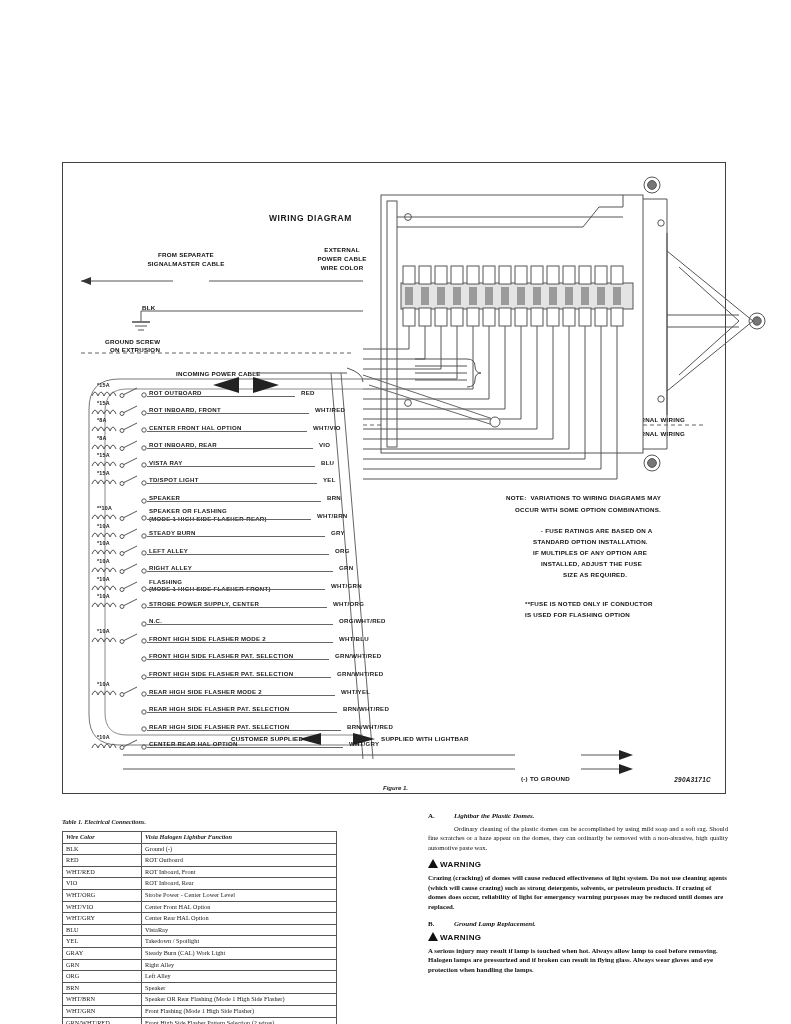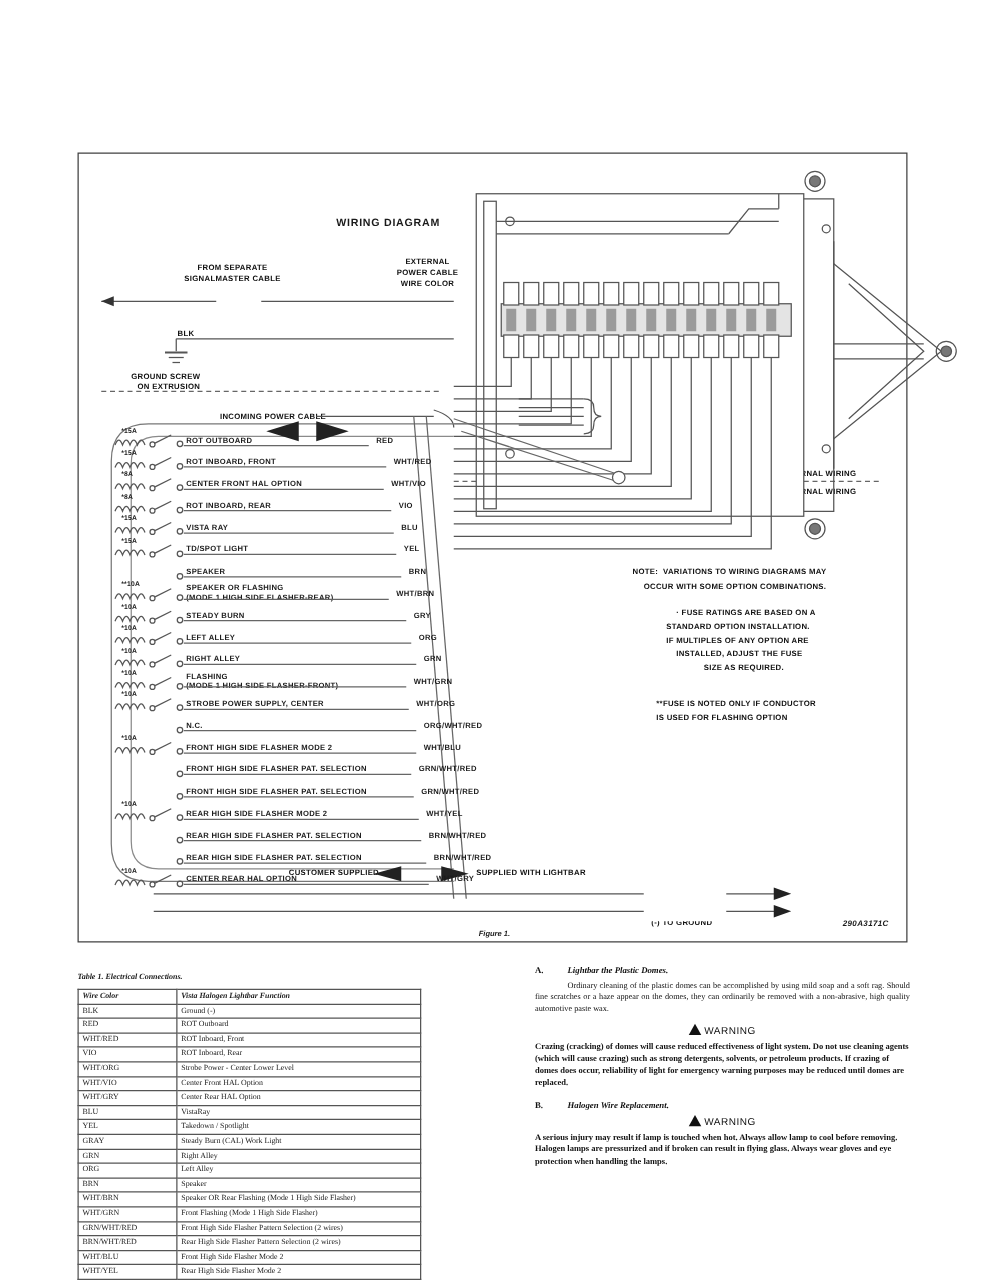--- a/index.html
+++ b/index.html
@@ -1,20 +1,20 @@
 <!DOCTYPE html>
 <html><head>
 <meta charset="utf-8">
 <style>
   html,body{margin:0;padding:0;background:#ffffff;}
   body{
     width:791px;height:1024px;position:relative;overflow:hidden;
     font-family:"Liberation Sans",sans-serif;color:#1a1a1a;
   }
-  .page{position:absolute;inset:0;}
+  .page{position:absolute;inset:0;margin-top:40px;}
 
   
   #diagram-frame{
     position:absolute;left:62px;top:122px;width:662px;height:630px;
     border:1.5px solid #404040;background:#fff;
   }
   .dg{position:absolute;font-family:"Liberation Sans",sans-serif;}
   .lbl{font-size:6.2px;letter-spacing:.25px;font-weight:bold;color:#111;white-space:pre;line-height:8px;}
   .lbl.c{text-align:center;}
   .lbl.r{text-align:right;}
@@ -37,21 +37,21 @@
     border-collapse:collapse;font-family:"Liberation Serif",serif;font-size:6.3px;
   }
   #conn-table td{border:.8px solid #555;padding:1px 3px;line-height:8.6px;height:8.6px;white-space:nowrap;overflow:hidden;}
   #conn-table td.c1{width:72px;}
   #conn-table tr.hdr td{font-style:italic;font-weight:bold;}
 
   #right-col{position:absolute;left:428px;top:772px;width:300px;font-family:"Liberation Serif",serif;color:#111;}
   .sec-h{font-size:7px;font-style:italic;font-weight:bold;margin:0 0 4px 0;}
   .sec-h .ltr{display:inline-block;width:26px;font-style:normal;}
   .body-p{font-size:6.6px;line-height:9.4px;text-align:justify;margin:0 0 7px 0;text-indent:26px;}
-  .warn-head{text-align:center;margin:4px 0 4px 0;font-family:"Liberation Sans",sans-serif;font-size:8px;font-weight:normal;letter-spacing:.4px;}
+  .warn-head{text-align:left;margin:4px 0 4px 0;font-family:"Liberation Sans",sans-serif;font-size:8px;font-weight:bold;letter-spacing:.4px;}
   .warn-head .tri{display:inline-block;vertical-align:-1px;margin-right:2px;
      width:0;height:0;border-left:5px solid transparent;border-right:5px solid transparent;border-bottom:9px solid #111;position:relative;}
   .warn-body{font-size:6.8px;line-height:9.6px;font-weight:bold;margin:0 0 8px 0;}
 
   #fig-caption{position:absolute;left:0;right:0;top:745px;text-align:center;font-size:6px;font-style:italic;font-weight:bold;}
   #doc-code{position:absolute;right:14px;bottom:10px;font-size:6.4px;font-style:italic;font-weight:bold;letter-spacing:.3px;}
 
   svg{display:block;overflow:visible;}
 </style>
 </head>
@@ -607,21 +607,21 @@
     </div>
 
     <p class="body-p">Ordinary cleaning of the plastic domes can be accomplished by using mild soap and a soft rag. Should fine scratches or a haze appear on the domes, they can ordinarily be removed with a non-abrasive, high quality automotive paste wax.</p>
 
     <div class="warn-head">
       <span class="tri"></span><span>WARNING</span>
     </div>
     <p class="warn-body">Crazing (cracking) of domes will cause reduced effectiveness of light system. Do not use cleaning agents (which will cause crazing) such as strong detergents, solvents, or petroleum products. If crazing of domes does occur, reliability of light for emergency warning purposes may be reduced until domes are replaced.</p>
 
     <div class="sec-h">
-      <span class="ltr">B.</span><span>Halogen Wire Replacement.</span>
+      <span class="ltr">B.</span><span>Ground Lamp Replacement.</span>
     </div>
 
     <div class="warn-head">
       <span class="tri"></span><span>WARNING</span>
     </div>
     <p class="warn-body">A serious injury may result if lamp is touched when hot. Always allow lamp to cool before removing. Halogen lamps are pressurized and if broken can result in flying glass. Always wear gloves and eye protection when handling the lamps.</p>
   </div>
 
 </div>
 

